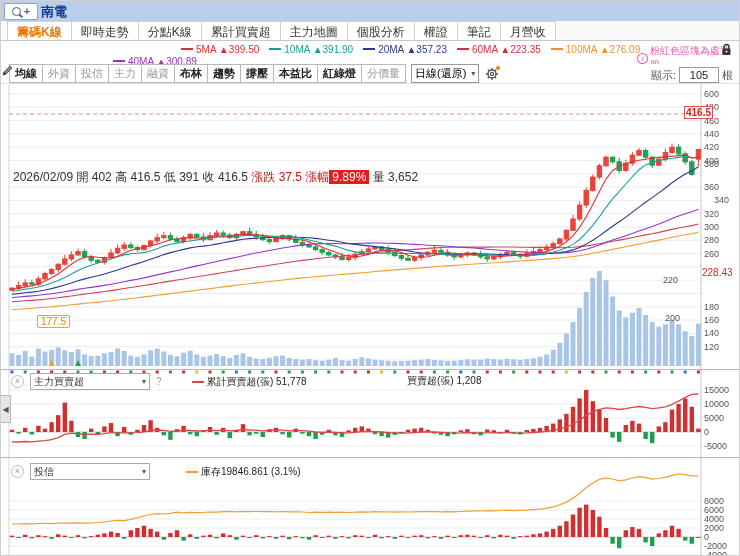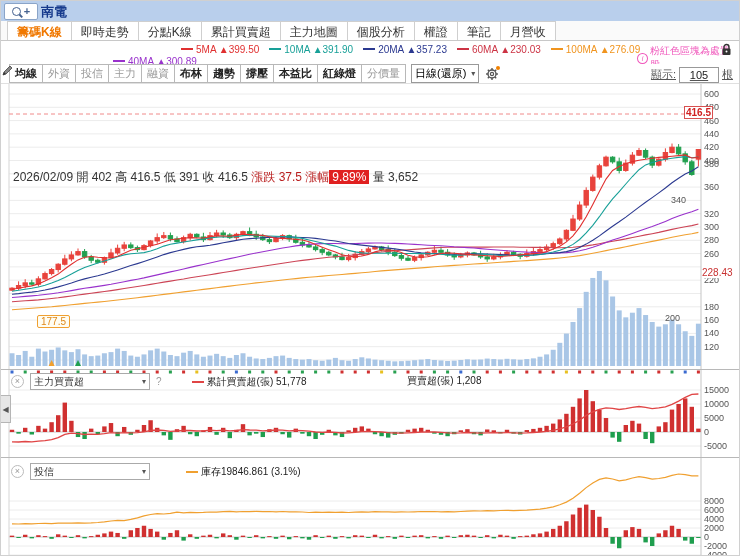--- a/index.html
+++ b/index.html
@@ -27,21 +27,21 @@
   .lock{position:absolute;left:720px;top:42px;cursor:pointer;}
   
   .toolbar{position:absolute;left:0;top:63px;width:740px;height:20px;display:flex;align-items:center;padding-left:8px;box-sizing:border-box;border-bottom:1px solid #e0e0e0;background:#fff;}
   .tbtn{font-size:11px;padding:1px 5px;border:1px solid #b8b8b8;background:#fff;margin-right:-1px;color:#999;white-space:nowrap;cursor:pointer;}
   .tbtn.on{color:#222;font-weight:bold;}
   .pselect{margin-left:6px;font-size:11px;border:1px solid #999;background:#fff;padding:1px 3px;display:flex;align-items:center;gap:5px;cursor:pointer;}
   .pselect .arr{color:#555;font-size:8px;}
   .gear{position:relative;margin-left:6px;cursor:pointer;width:14px;height:14px;}
   .gear .dot{position:absolute;right:-1px;top:-1px;width:4px;height:4px;background:#f08000;border-radius:50%;}
   .pencil{margin-left:4px;cursor:pointer;width:13px;height:13px;}
-  .dispctl{position:absolute;right:6px;top:66px;font-size:11px;color:#555;display:flex;gap:3px;text-decoration:underline;}
+  .dispctl{position:absolute;right:6px;top:66px;font-size:11px;color:#555;display:flex;align-items:center;gap:3px;}
   .dispbox{width:38px;height:14px;border:1px solid #999;font-size:11px;color:#222;text-align:center;line-height:14px;background:#fff;}
   
   .quote{position:absolute;left:12px;top:85px;font-size:12px;color:#333;z-index:5;white-space:nowrap;}
   .quote b{font-weight:normal;}
   .q-red{color:#b91c1c;}
   .q-badge{background:#e02020;color:#fff;padding:0 3px;}
   
   .mainchart{position:absolute;left:0;top:83px;width:740px;height:285px;border-bottom:1px solid #b8b8b8;}
   .panel2{position:absolute;left:0;top:369px;width:740px;height:87px;border-bottom:1px solid #b8b8b8;}
   .panel3{position:absolute;left:0;top:457px;width:740px;height:99px;}
@@ -95,21 +95,21 @@
       <div class="ma-item">
         <div class="ma-dash" style="border-color: rgb(24, 160, 152);"></div>
         <div style="color: rgb(24, 160, 152);">10MA ▲391.90</div>
       </div>
       <div class="ma-item">
         <div class="ma-dash" style="border-color: rgb(43, 57, 144);"></div>
         <div style="color: rgb(43, 57, 144);">20MA ▲357.23</div>
       </div>
       <div class="ma-item">
         <div class="ma-dash" style="border-color: rgb(204, 51, 68);"></div>
-        <div style="color: rgb(204, 51, 68);">60MA ▲230.03</div>
+        <div style="color: rgb(204, 51, 68);">60MA ▲223.35</div>
       </div>
       <div class="ma-item">
         <div class="ma-dash" style="border-color: rgb(240, 148, 30);"></div>
         <div style="color: rgb(240, 148, 30);">100MA ▲276.09</div>
       </div>
     </div>
   <div class="legend2" id="maLegend2">
       <div class="ma-item">
         <div class="ma-dash" style="border-color: rgb(153, 50, 204);"></div>
         <div style="color: rgb(153, 50, 204);">40MA ▲300.89</div>
@@ -534,26 +534,26 @@
   </div>
   <div id="mainTicks">
       <div class="tick" style="left: 703px; top: 88px;">600</div>
       <div class="tick" style="left: 703px; top: 101.3px;">480</div>
       <div class="tick" style="left: 703px; top: 114.6px;">460</div>
       <div class="tick" style="left: 703px; top: 127.9px;">440</div>
       <div class="tick" style="left: 703px; top: 141.2px;">420</div>
       <div class="tick" style="left: 703px; top: 154.5px;">400</div>
       <div class="tick" style="left: 703px; top: 158px;">380</div>
       <div class="tick" style="left: 703px; top: 181.1px;">360</div>
-      <div class="tick" style="left: 670px; top: 194.4px;">340</div>
+      <div class="tick" style="left: 713px; top: 194.4px;">340</div>
       <div class="tick" style="left: 703px; top: 207.7px;">320</div>
       <div class="tick" style="left: 703px; top: 221px;">300</div>
       <div class="tick" style="left: 703px; top: 234.3px;">280</div>
       <div class="tick" style="left: 703px; top: 247.6px;">260</div>
-      <div class="tick" style="left: 703px; top: 274.2px;">220</div>
+      <div class="tick" style="left: 662px; top: 274.2px;">220</div>
       <div class="tick" style="left: 664px; top: 287.5px; margin-top: 24px;">200</div>
       <div class="tick" style="left: 703px; top: 300.8px;">180</div>
       <div class="tick" style="left: 703px; top: 314.1px;">160</div>
       <div class="tick" style="left: 703px; top: 327.4px;">140</div>
       <div class="tick" style="left: 703px; top: 340.7px;">120</div>
       <div class="tick" style="left: 703px; top: 354px; margin-left: 35px;">100</div>
     </div>
   <div class="marker-close">416.5</div>
   <div class="marker-ma">228.43</div>
   <div class="marker-low">177.5</div>

